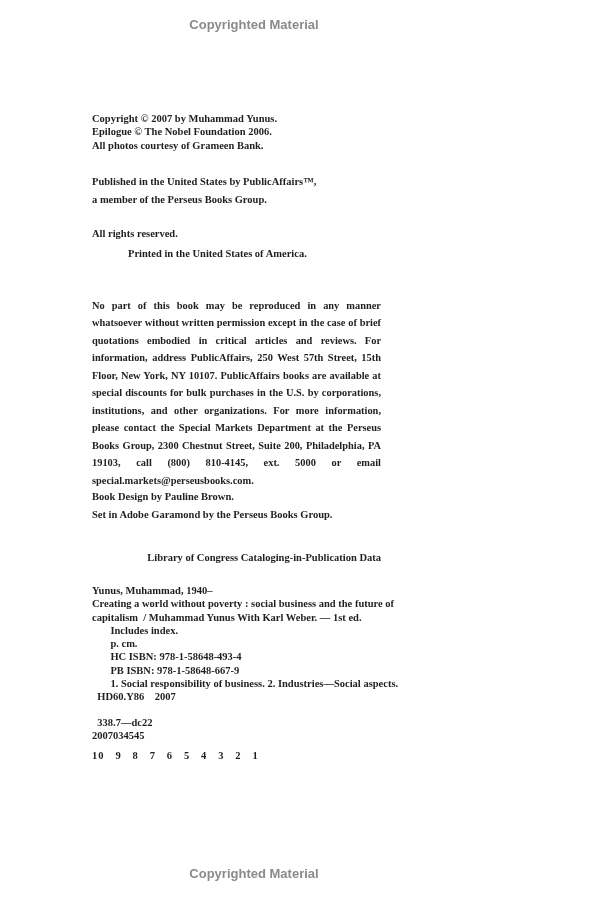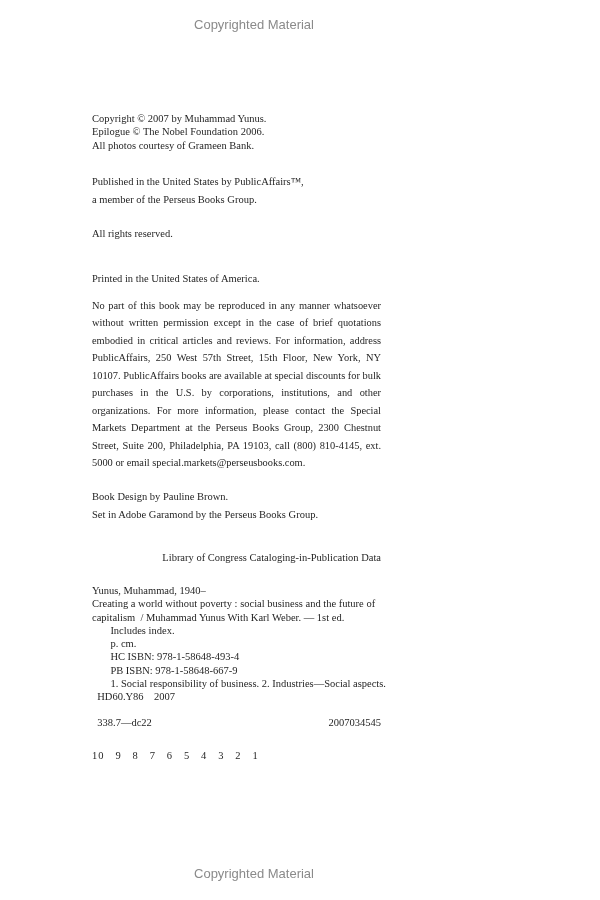--- a/index.html
+++ b/index.html
@@ -6,20 +6,21 @@
   html, body { margin: 0; padding: 0; background: #ffffff; }
   .page {
     position: relative;
     width: 508px;
     height: 900px;
     background: #ffffff;
     font-family: "Liberation Serif", "DejaVu Serif", serif;
     font-size: 10.5px;
     color: #1f1f1f;
     overflow: hidden;
+    font-weight: bold;
   }
   .watermark {
     position: absolute;
     left: 0;
     width: 100%;
     text-align: center;
     font-family: "Liberation Sans", "DejaVu Sans", sans-serif;
     font-size: 13px;
     color: #8a8a8a;
   }
@@ -28,26 +29,26 @@
   .block {
     position: absolute;
     left: 92px;
     width: 289px;
     line-height: 13.4px;
   }
   .block .line { white-space: pre; }
   .b-copyright   { top: 112px; }
   .b-publisher   { top: 173px; line-height: 17.5px; }
   .b-rights      { top: 227px; }
-  .b-printed     { top: 272px; }
+  .b-printed     { top: 247px; margin-left: 36px; }
   .b-permissions { top: 297px; line-height: 17.45px; text-align: justify; font-size: 10.4px; }
   .b-design      { top: 488px; line-height: 18px; }
   .b-loc         { top: 551px; text-align: right; }
   .b-cip         { top: 584px; line-height: 13.25px; }
-  .b-dcrow       { top: 716px; display: flex; justify-content: space-between; white-space: pre; }
+  .b-dcrow       { top: 716px; display: flex; justify-content: space-between; white-space: pre; flex-direction: column; }
   .b-printkey    { top: 749px; white-space: pre; letter-spacing: 1px; }
 </style>
 </head>
 <body>
 
 <div class="page">
 
   <div class="watermark wm-top">Copyrighted Material</div>
 
   <div class="block b-copyright">

